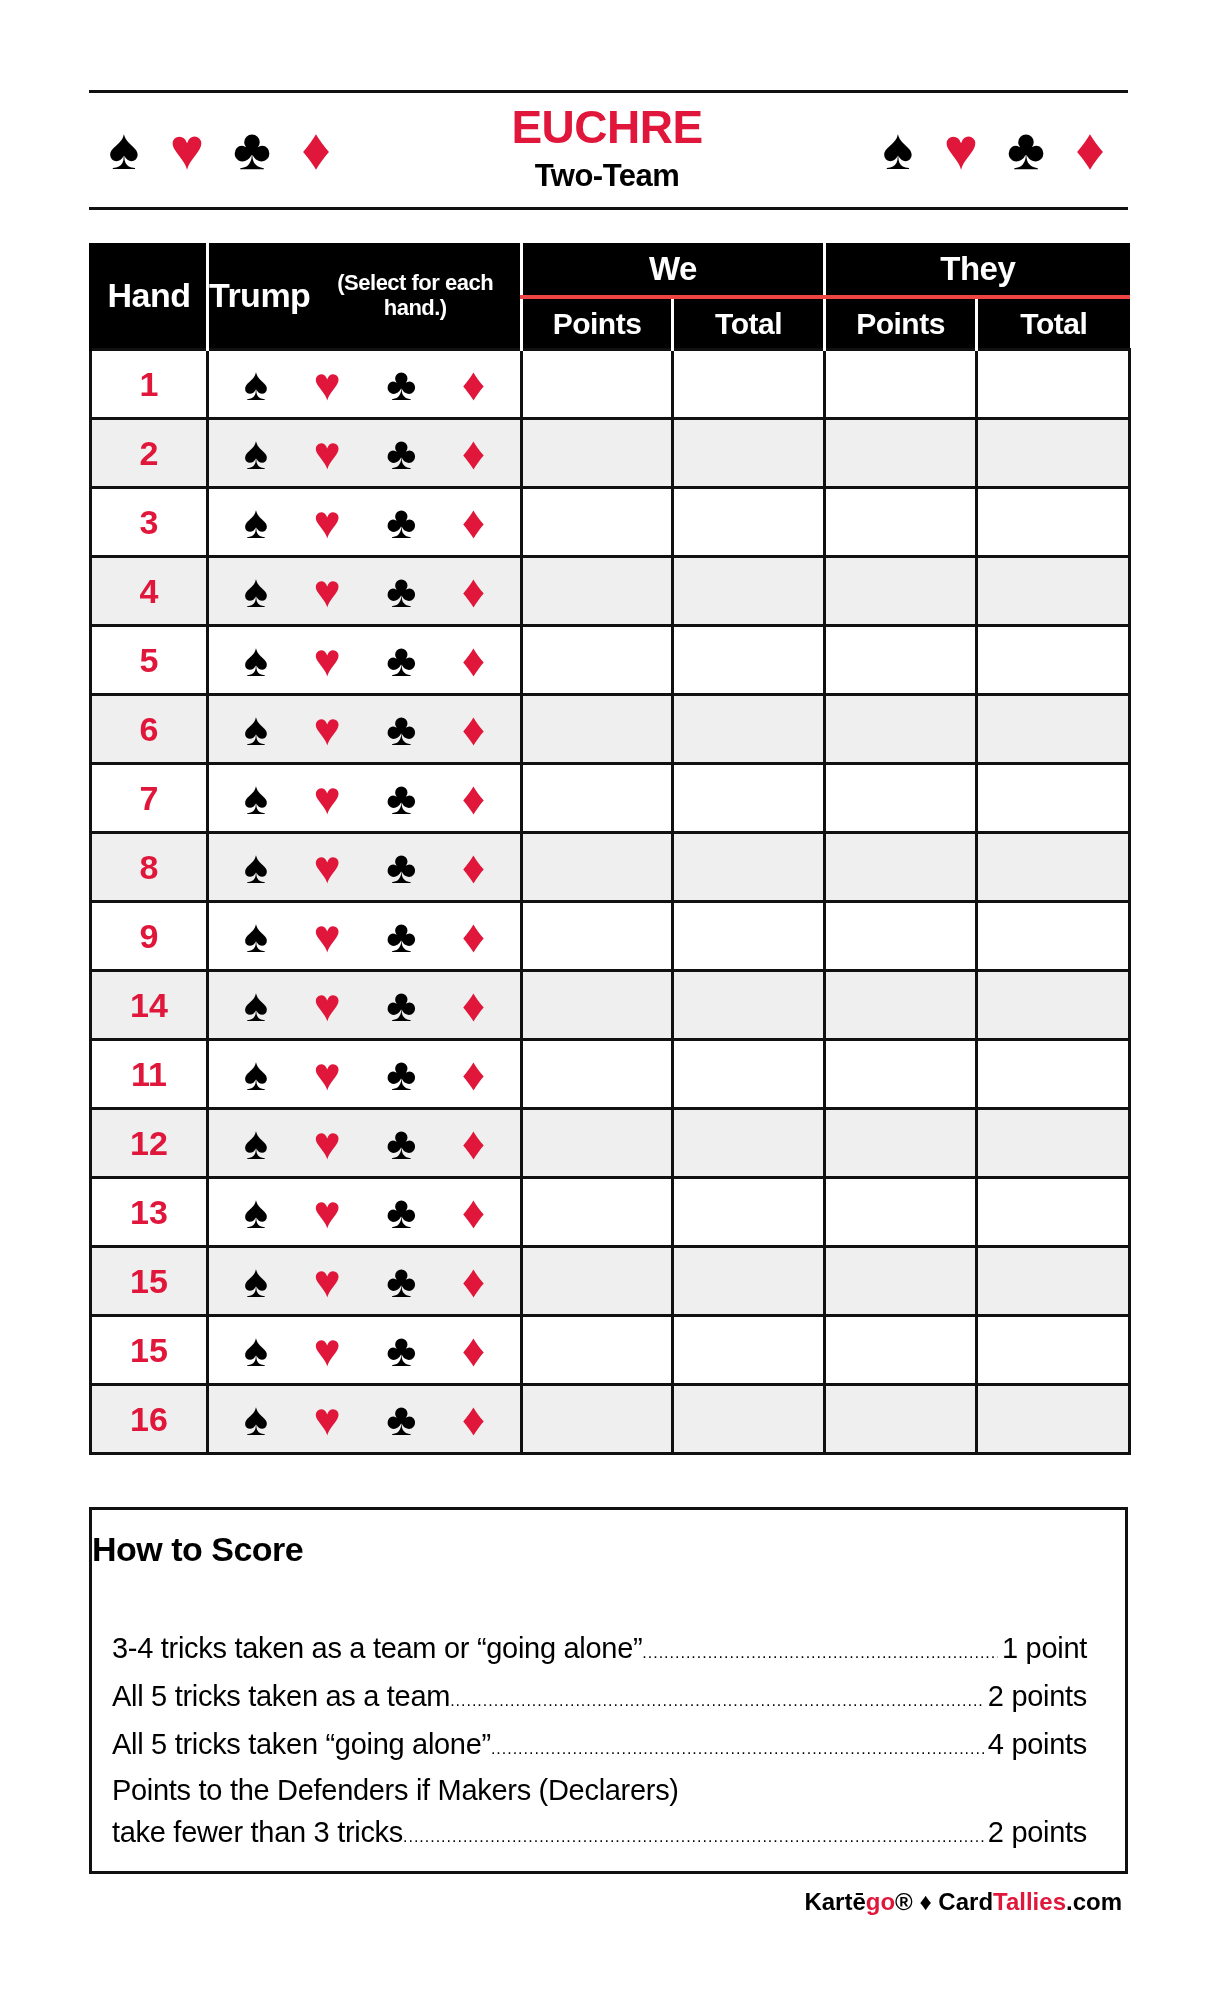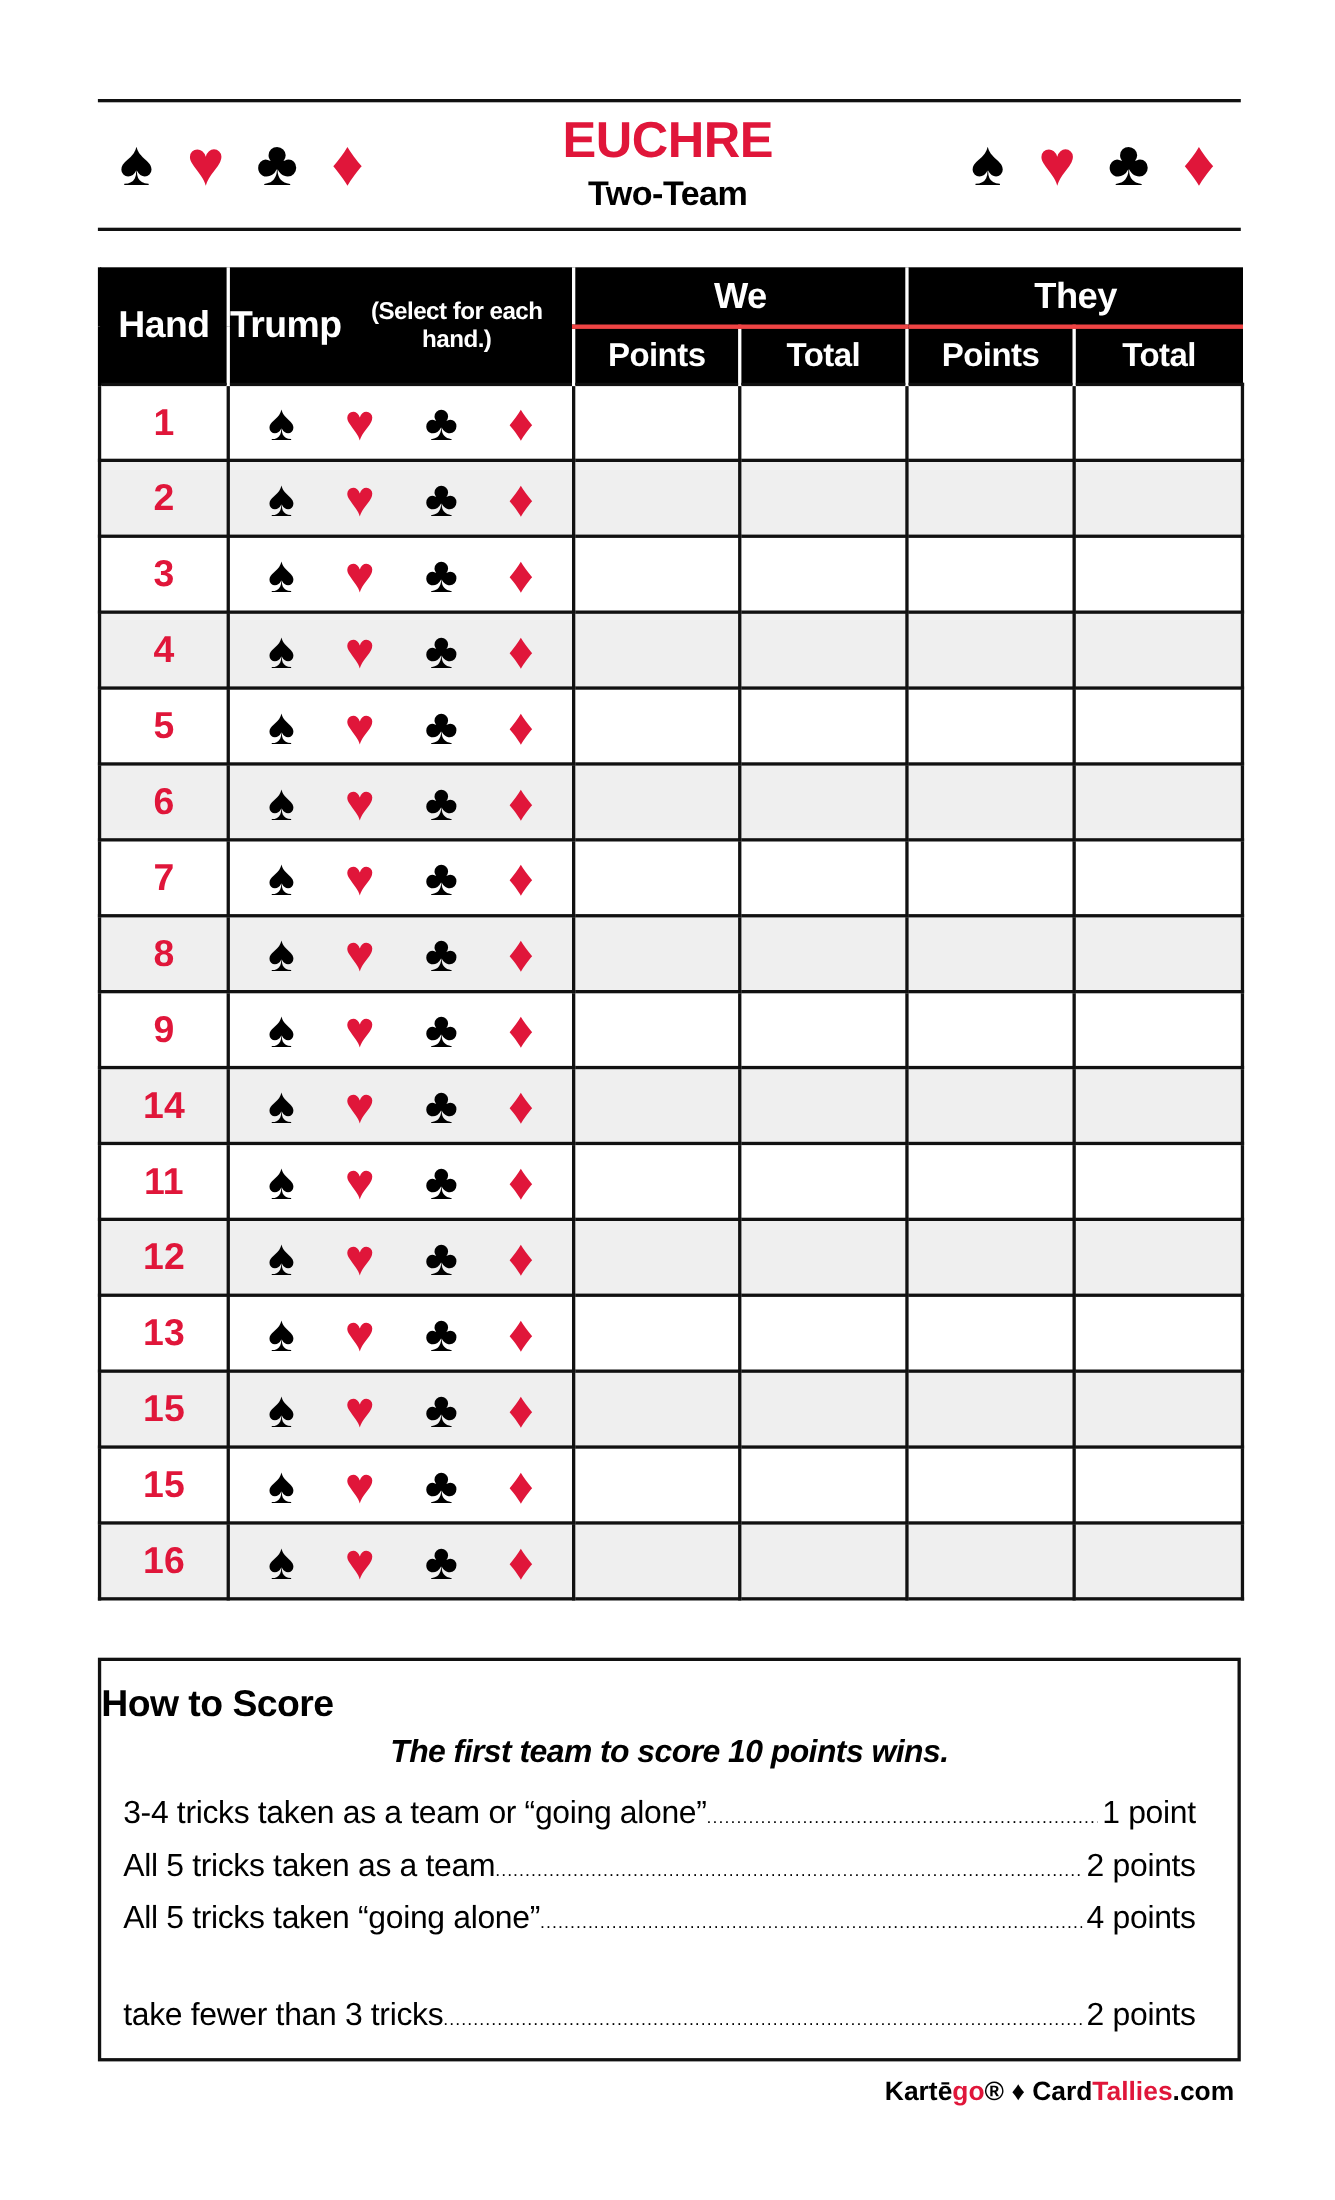--- a/index.html
+++ b/index.html
@@ -338,37 +338,39 @@
         <td></td>
         <td></td>
         <td></td>
         <td></td>
       </tr>
     </tbody>
 </table>
 
 <div class="howto">
   <h2>How to Score</h2>
-  <div class="subt">The first team to score 10 points wins.</div>
 
   <div class="line" style="top:122px;">
     <span class="lbl">3-4 tricks taken as a team or “going alone”</span>
     <span class="dots"></span>
     <span class="val">1 point</span>
   </div>
   <div class="line" style="top:170px;">
     <span class="lbl">All 5 tricks taken as a team</span>
     <span class="dots"></span>
     <span class="val">2 points</span>
   </div>
   <div class="line" style="top:218px;">
     <span class="lbl">All 5 tricks taken “going alone” </span>
     <span class="dots"></span>
     <span class="val">4 points</span>
   </div>
+  <div class="line" style="top:264px;">
+    <span class="lbl">Points to the Defenders if Makers (Declarers)</span>
+  </div>
   <div class="line" style="top:306px;">
     <span class="lbl">take fewer than 3 tricks </span>
     <span class="dots"></span>
     <span class="val">2 points</span>
   </div>
 </div>
 
 <div class="footer">
   <span class="black">Kartē</span><span class="red">go</span><span class="black">®</span><span class="black"> ♦ </span><span class="black">Card</span><span class="red">Tallies</span><span class="black">.com</span>
 </div>

